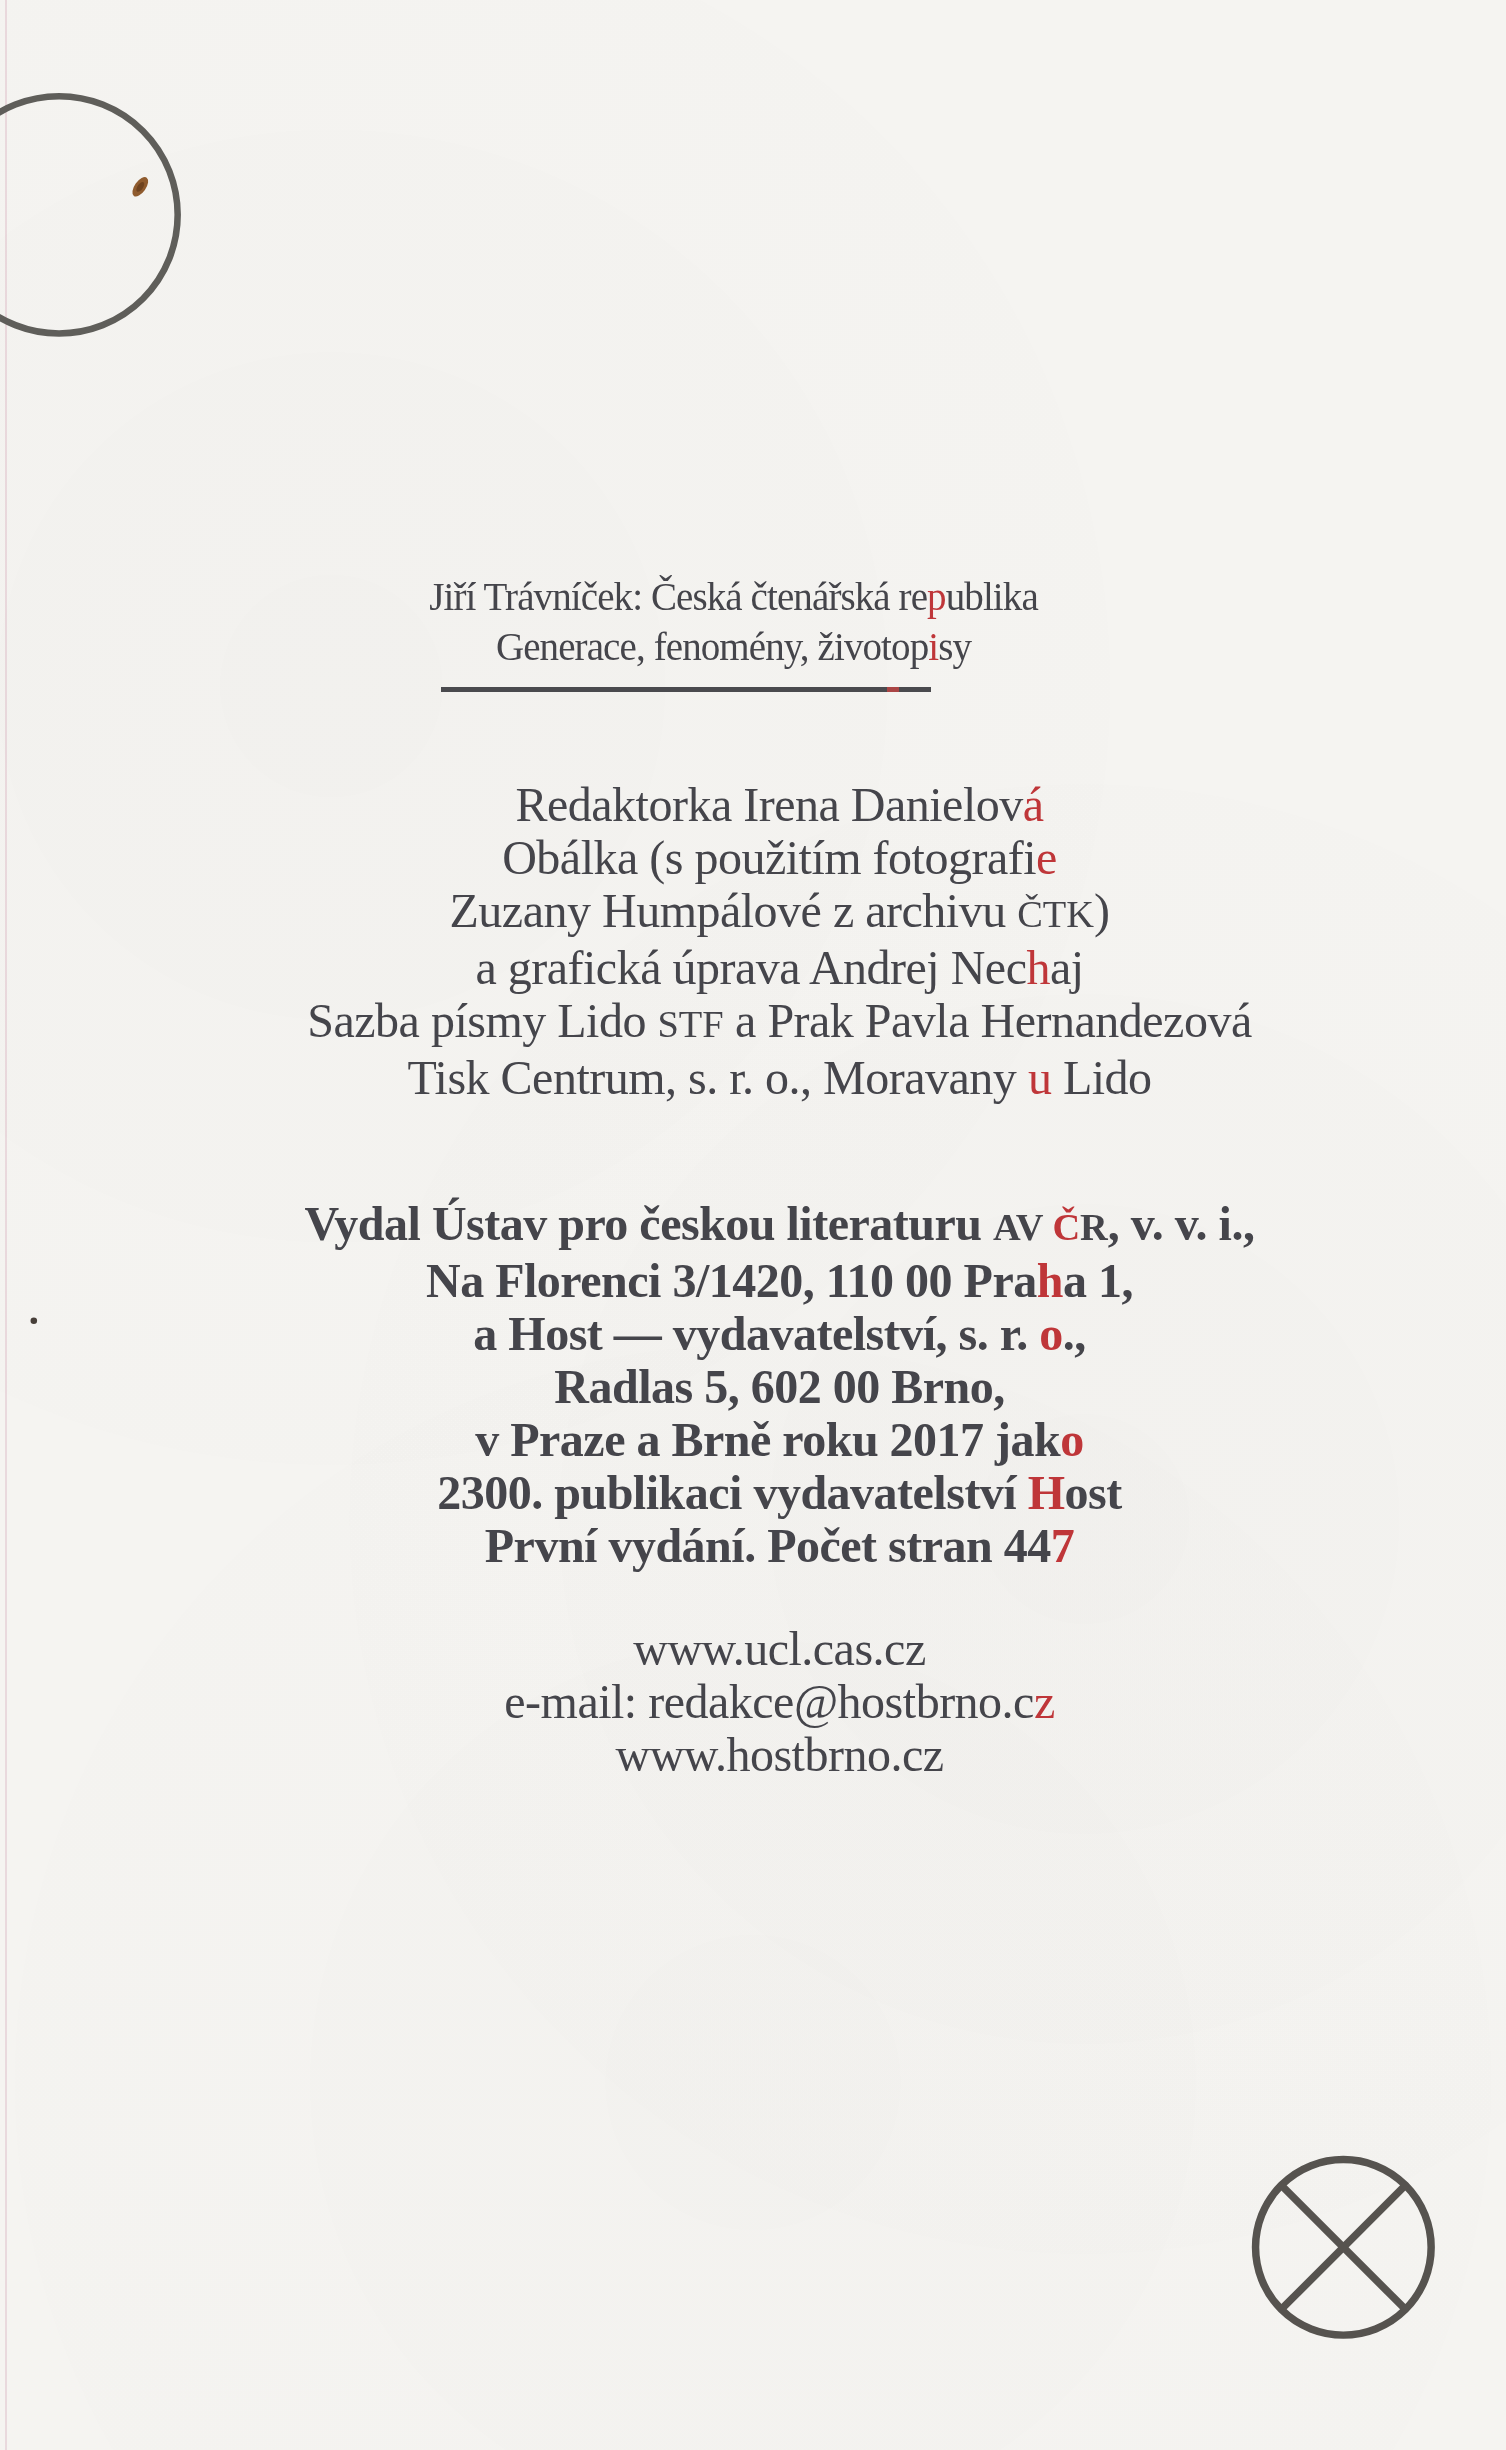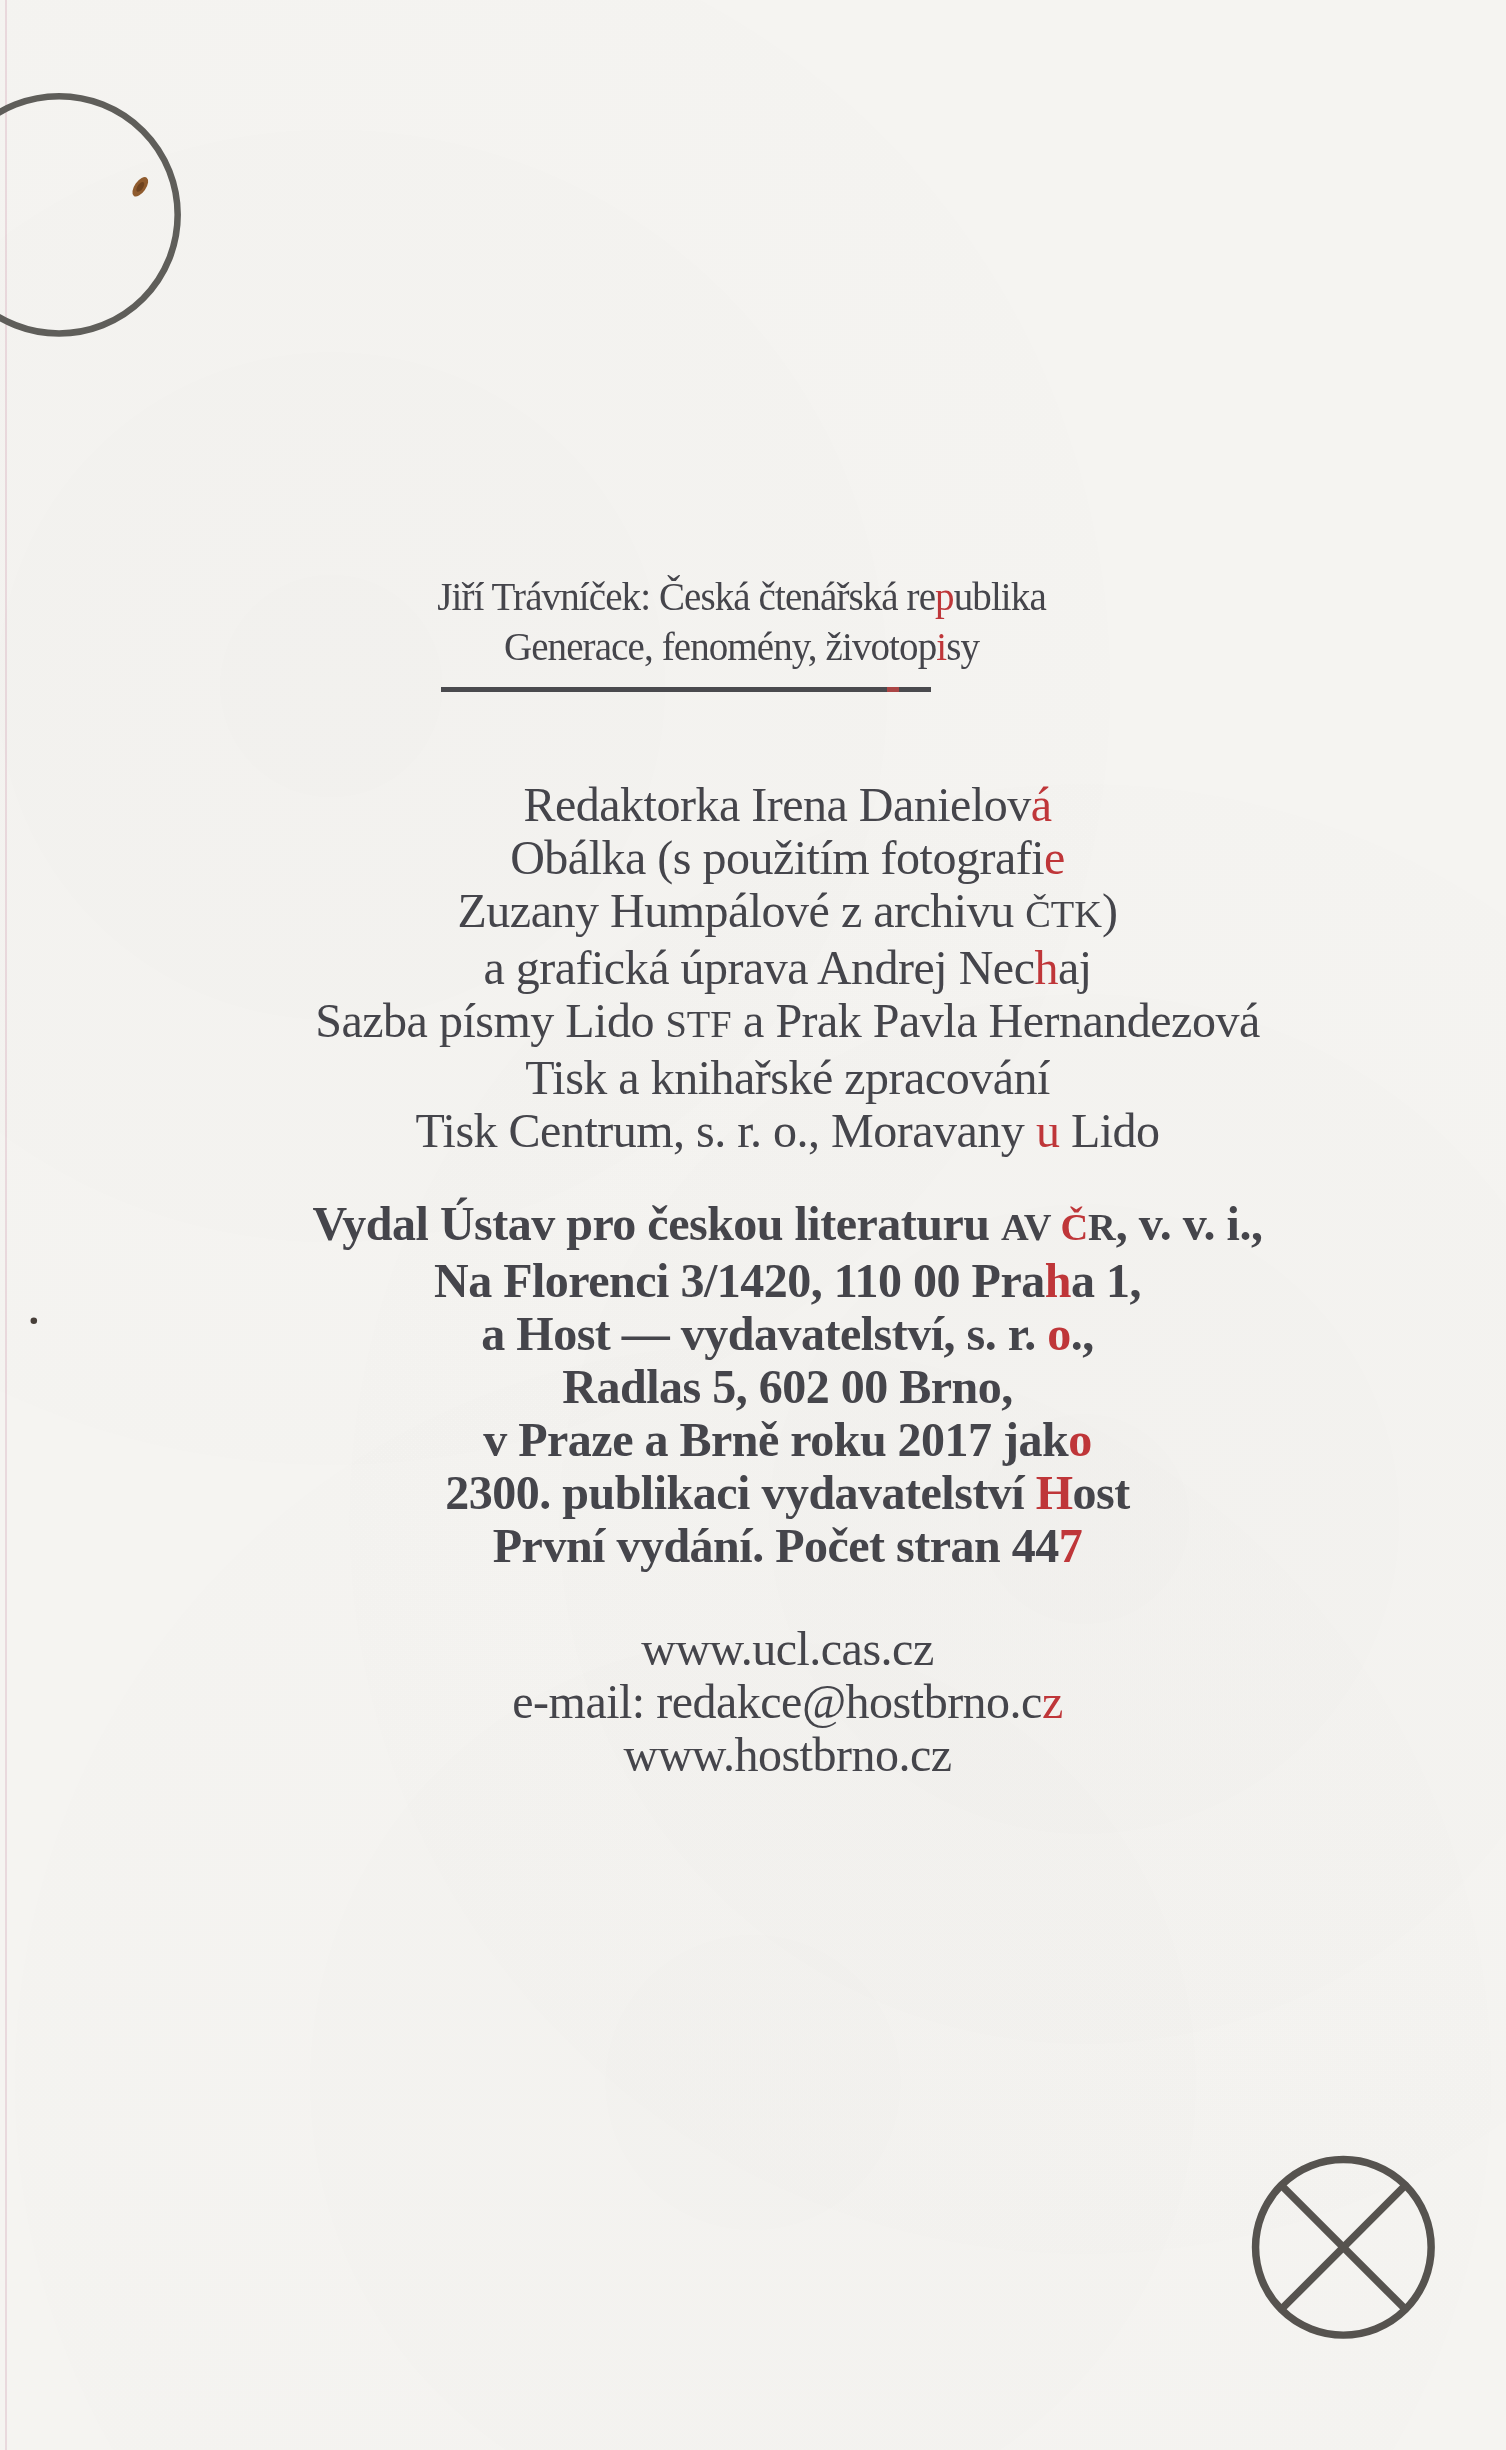--- a/index.html
+++ b/index.html
@@ -17,21 +17,21 @@
       radial-gradient(circle at 50% 85%, rgba(60,50,60,0.012), transparent 40%),
       #f5f4f1;
     font-family:"Liberation Serif","DejaVu Serif",serif;
     color:var(--text);
   }
   .edge-left{
     position:absolute;left:4.7px;top:0;width:1.9px;height:100%;
     background:rgba(213,166,182,0.35);
   }
   .textblock{
-    position:absolute;left:12px;width:1373px;
+    position:absolute;left:4px;width:1373px;
     text-align:center;
     padding-left:43px;
   }
   #title-block{
     top:572px;
     font-size:39px;line-height:50px;letter-spacing:-0.9px;
   }
   #credits-block{ top:778px; }
   #publisher-block{ top:1197px;font-weight:bold; }
   #links-block{ top:1622px; }
@@ -74,21 +74,20 @@
 <div id="title-rule">
   <span class="tick"></span>
 </div>
 
 <div id="credits-block" class="textblock body-text">
     <div class="tline"><span>Redaktorka Irena Danielov</span><span class="red">á</span></div>
     <div class="tline"><span>Obálka (s použitím fotografi</span><span class="red">e</span></div>
     <div class="tline"><span>Zuzany Humpálové z archivu </span><span class="small">ČTK</span><span>)</span></div>
     <div class="tline"><span>a grafická úprava Andrej Nec</span><span class="red">h</span><span>aj</span></div>
     <div class="tline"><span>Sazba písmy Lido </span><span class="small">STF</span><span> a Prak Pavla Hernandezová</span></div>
-    <div class="tline"><span>Tisk a knihařské zpracování</span></div>
     <div class="tline"><span>Tisk Centrum, s. r. o., Moravany </span><span class="red">u</span><span> Lido</span></div>
   </div>
 
 <div id="publisher-block" class="textblock body-text">
     <div class="tline"><span>Vydal Ústav pro českou literaturu </span><span class="small">AV </span><span class="small red">Č</span><span class="small">R</span><span>, v. v. i.,</span></div>
     <div class="tline"><span>Na Florenci 3/1420, 110 00 Pra</span><span class="red">h</span><span>a 1,</span></div>
     <div class="tline"><span>a Host — vydavatelství, s. r. </span><span class="red">o</span><span>.,</span></div>
     <div class="tline"><span>Radlas 5, 602 00 Brno,</span></div>
     <div class="tline"><span>v Praze a Brně roku 2017 jak</span><span class="red">o</span></div>
     <div class="tline"><span>2300. publikaci vydavatelství </span><span class="red">H</span><span>ost</span></div>

